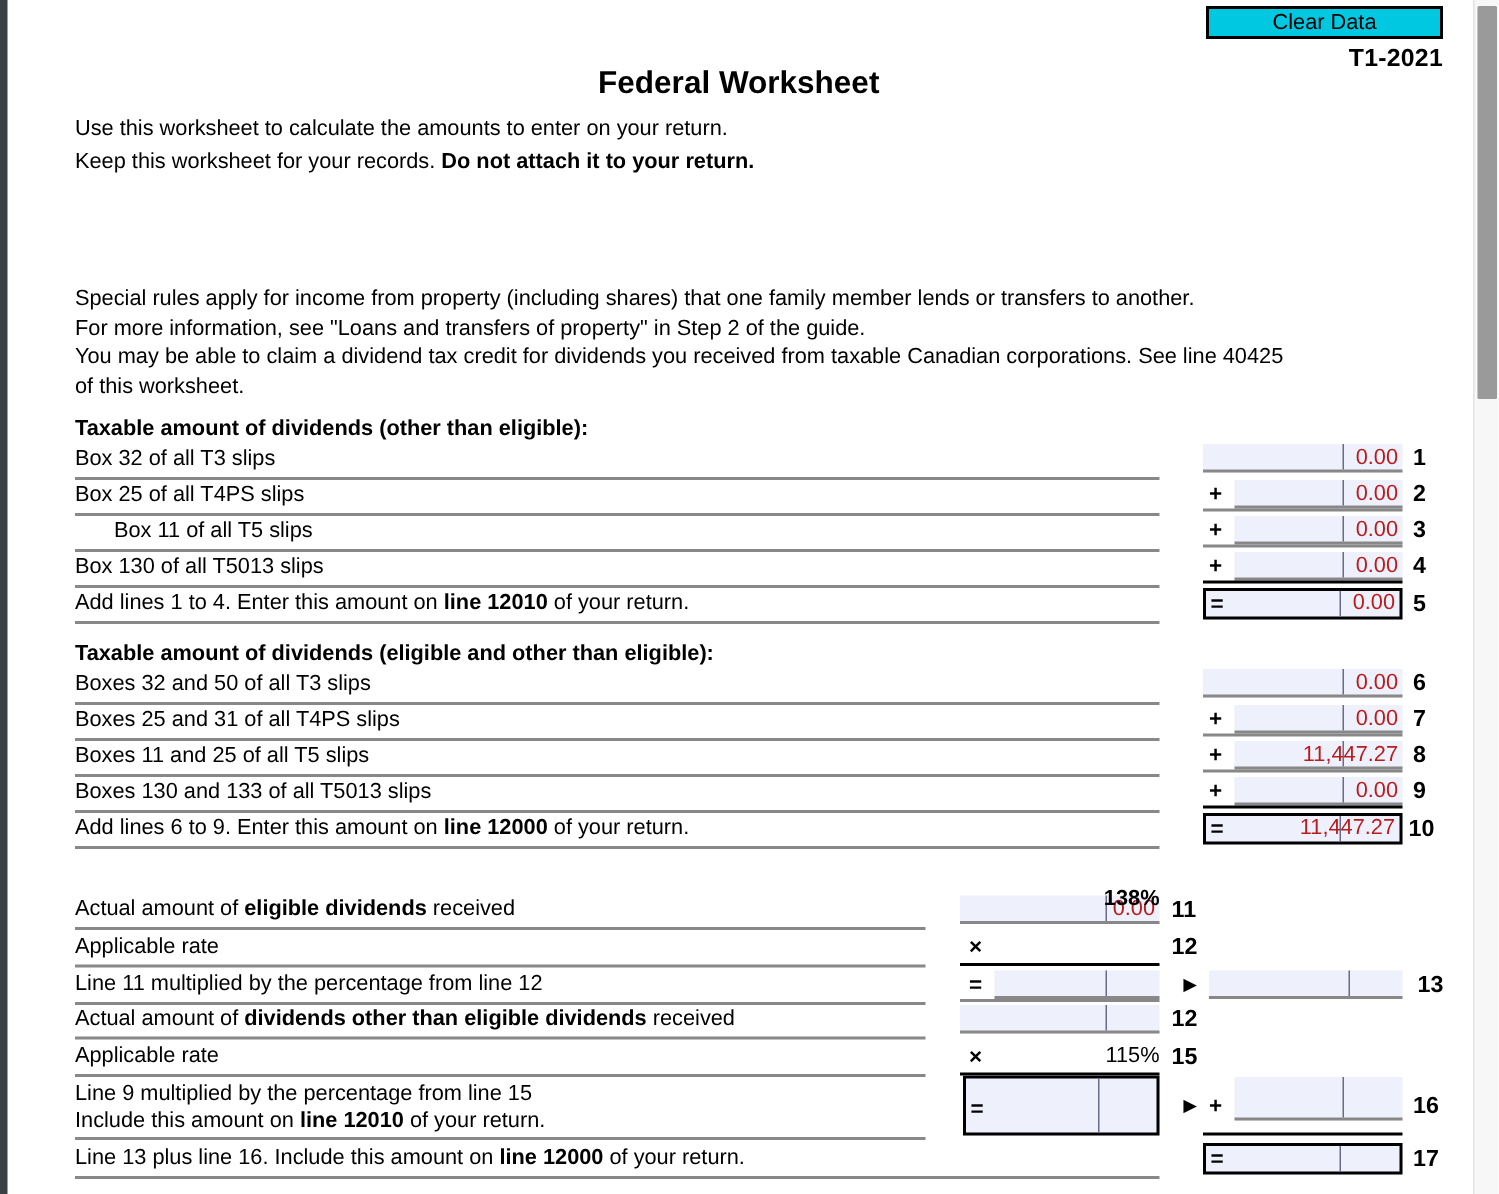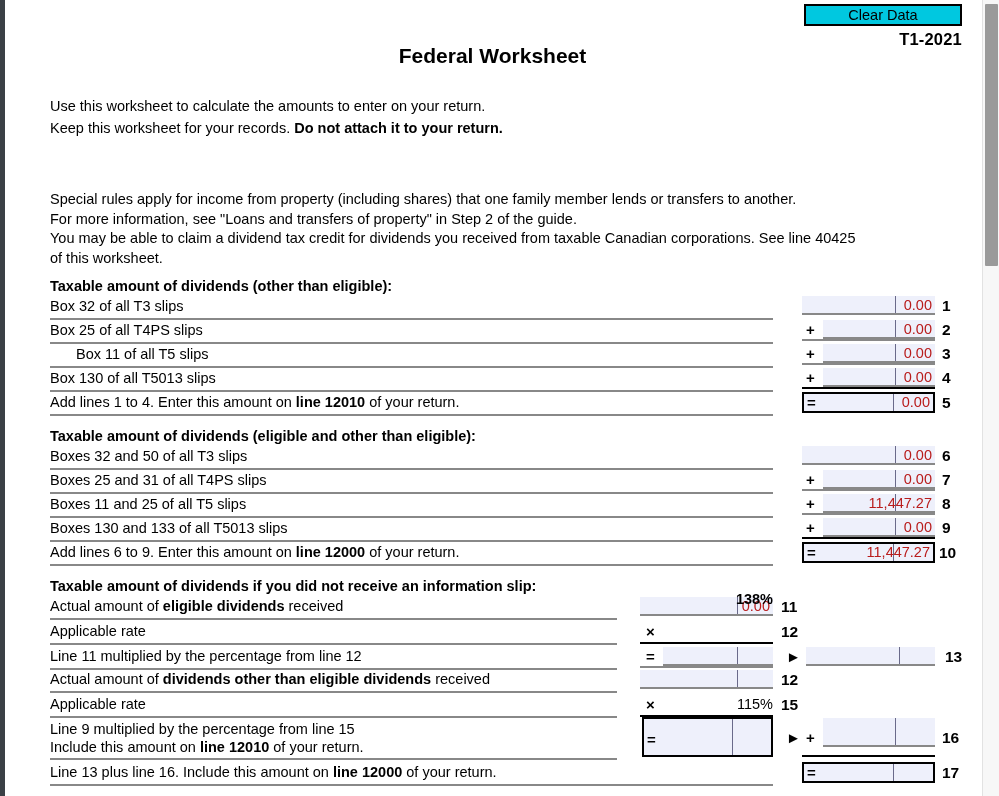--- a/index.html
+++ b/index.html
@@ -39,21 +39,21 @@
   }
   .t1-year{
     position:absolute;left:799px;top:30px;width:158px;
     text-align:right;font-weight:bold;font-size:16.5px;letter-spacing:0.2px;
   }
   .title{
     position:absolute;left:0;top:44px;width:975px;text-align:center;
     font-weight:bold;font-size:21px;
   }
   .intro{
-    position:absolute;left:45px;top:95px;width:900px;
+    position:absolute;left:45px;top:75px;width:900px;
     line-height:22px;font-size:14.5px;
   }
   .intro div{white-space:nowrap;}
   .sec-head{
     position:absolute;left:40px;top:150px;width:922px;height:26px;
     background:#e2edee;
     display:flex;align-items:center;
     box-sizing:border-box;padding-left:11px;
     font-weight:bold;font-size:16px;
   }
@@ -227,21 +227,20 @@
 
     <div class="rtext" style="top:544px;"><span>Add lines 6 to 9. Enter this amount on </span><b>line 12000</b><span> of your return.</span></div>
     <div class="uline" style="left:45px;top:564px;width:723px;"></div>
     <div class="fld boxed" style="left:797px;top:542px;width:133px;">
       <div class="op" style="left:3px;top:-1px;">=</div>
       <div class="divider" style="left:89px;"></div>
       <div class="val" style="top:-1px;">11,447.27</div>
     </div>
     <div class="lineno" style="left:934px;top:543px;">10</div>
 
-    <div class="grp-title" style="top:578px;">Taxable amount of dividends if you did not receive an information slip:</div>
 
     <div class="rtext" style="top:598px;"><span>Actual amount of </span><b>eligible dividends</b><span> received</span></div>
     <div class="uline" style="left:45px;top:618px;width:567px;"></div>
     <div class="fld" style="left:635px;top:597px;width:133px;">
       <div class="divider" style="left:97px;"></div>
       <div class="val">0.00</div>
     </div>
     <div class="lineno" style="left:776px;top:597px;">11</div>
 
     <div class="rtext" style="top:623px;">Applicable rate</div>

